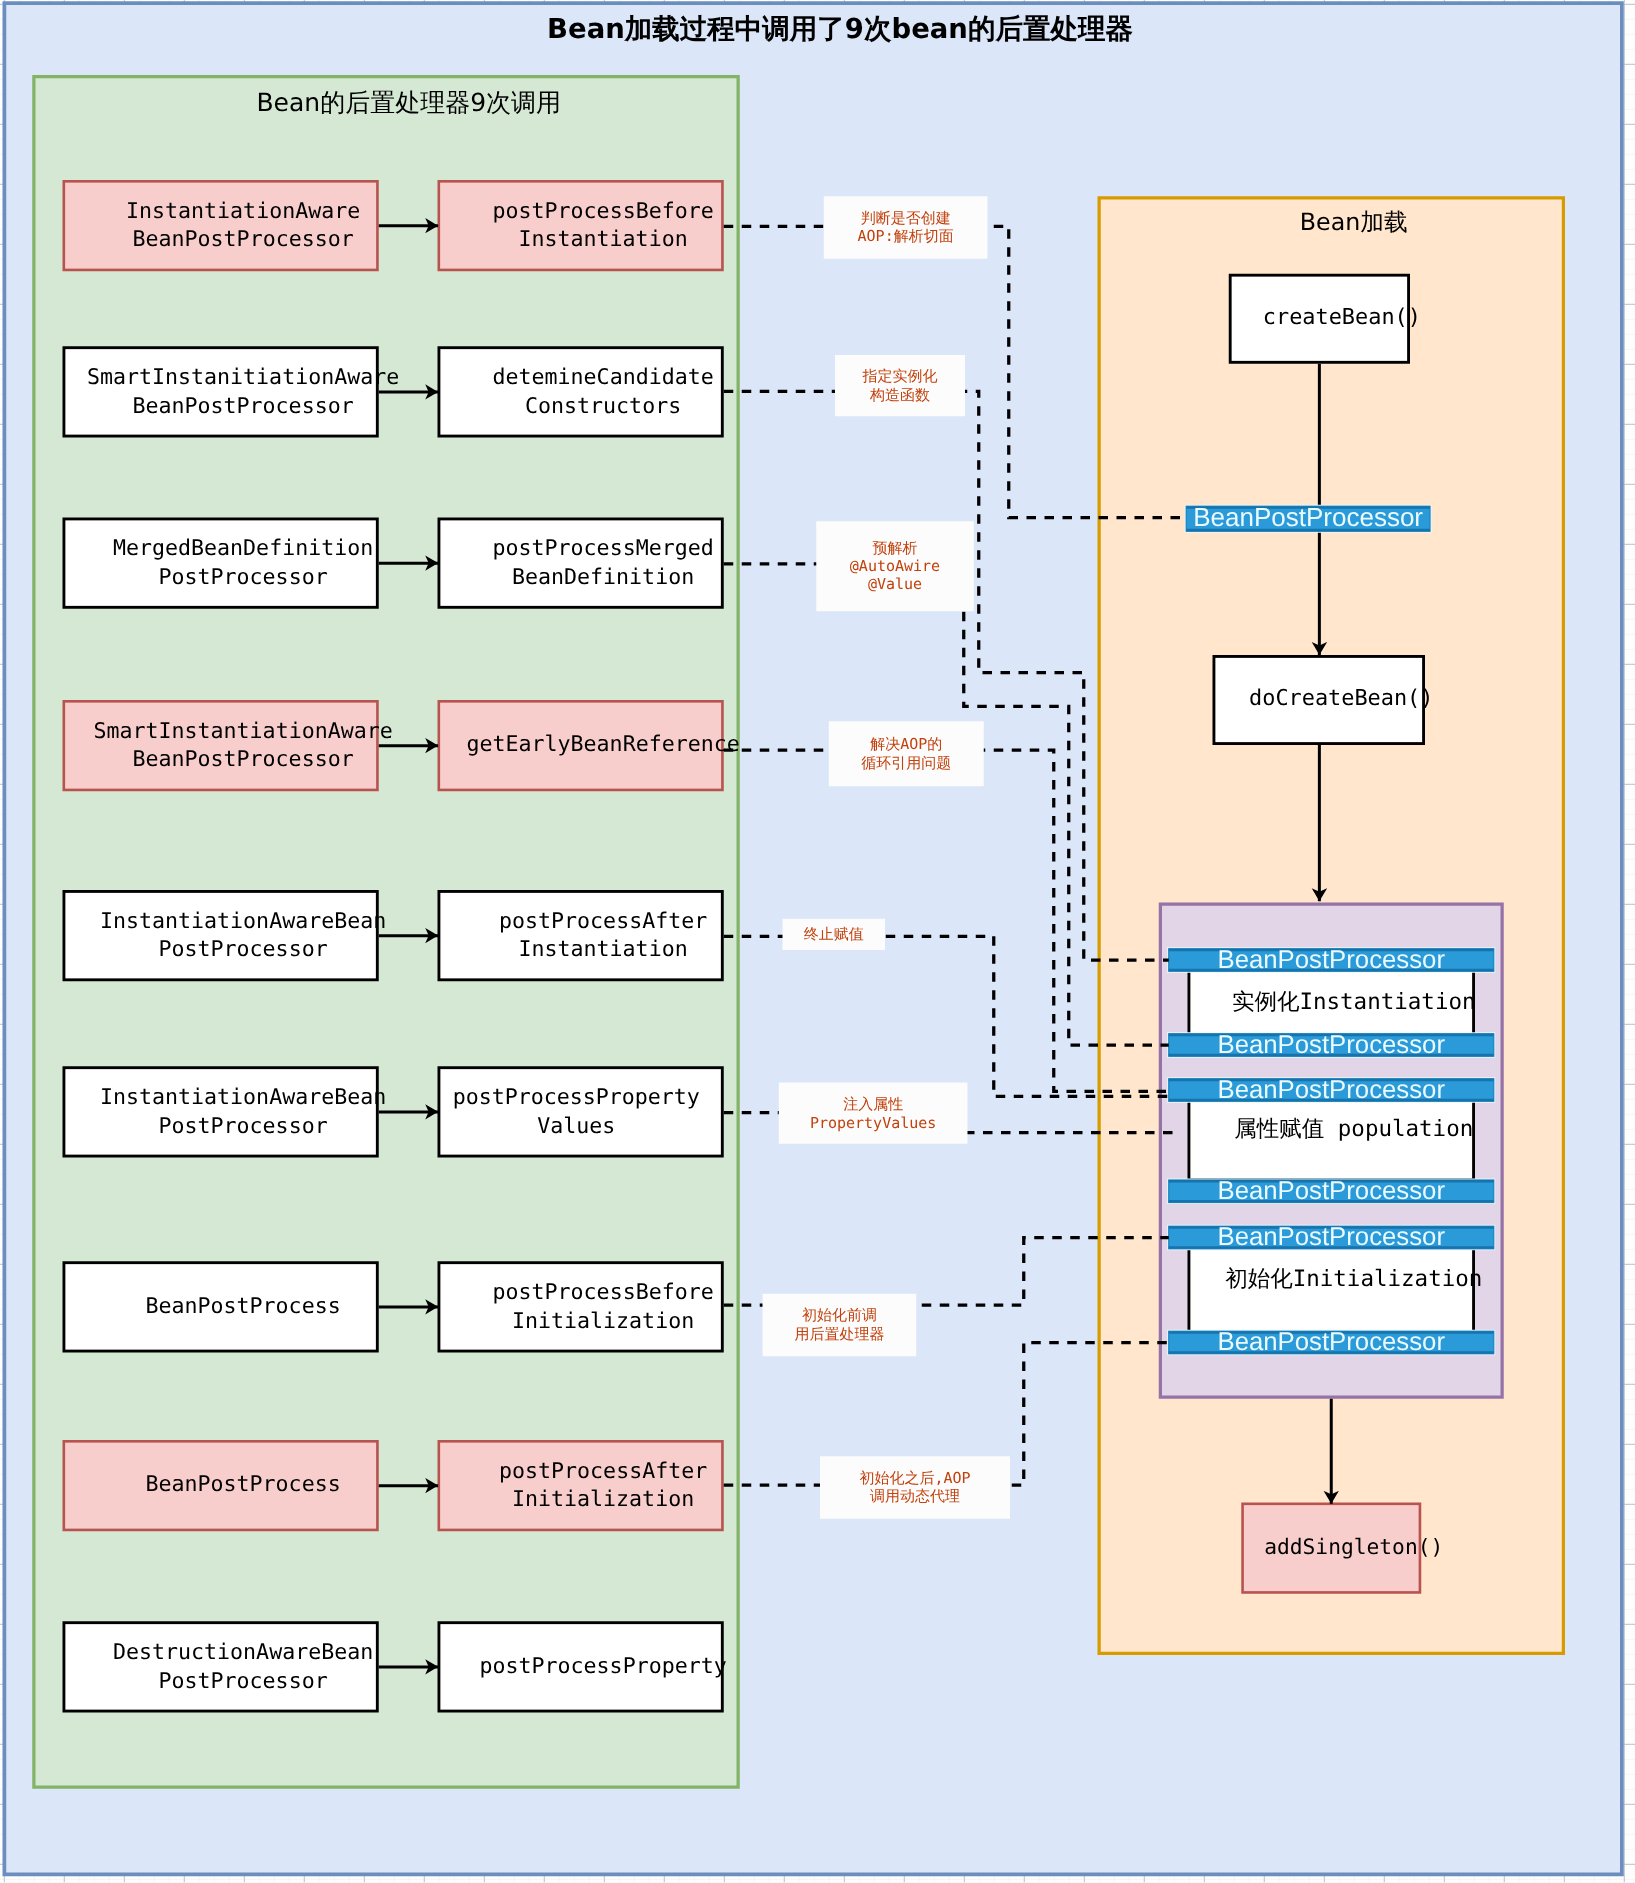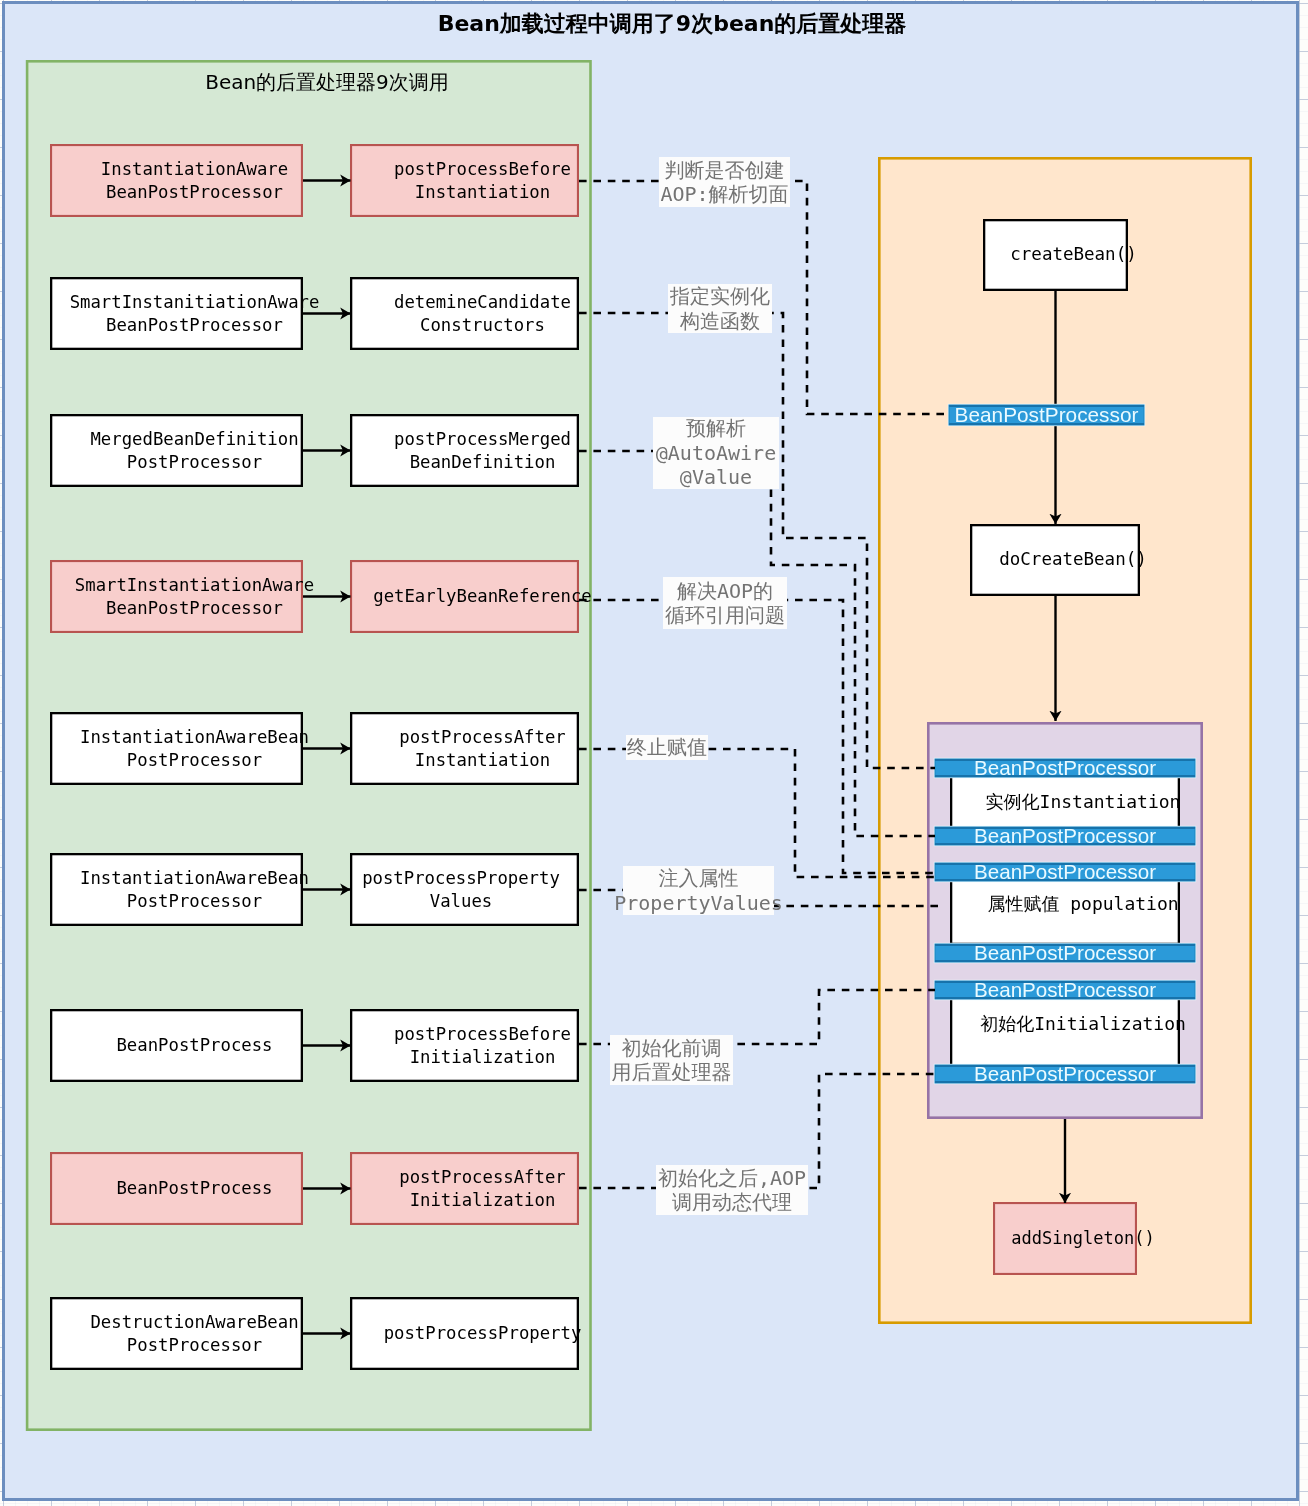--- a/index.html
+++ b/index.html
@@ -8,22 +8,22 @@
        font-family:"DejaVu Sans Mono","Liberation Mono",monospace;}
   #stage{position:absolute;left:0;top:0;width:1308px;height:1506px;}
   #vec{position:absolute;left:0;top:0;}
 
   
   .lbl{position:absolute;display:flex;align-items:center;justify-content:center;
        text-align:center;line-height:1.33;white-space:pre-line;color:#000;
        font-size:17.3px;margin-left:18px;}
   
   .ann{position:absolute;display:flex;align-items:center;justify-content:center;
-       text-align:center;line-height:1.22;white-space:pre-line;color:#737373;
-       background:#fcfcfc;font-size:20px;
+       text-align:center;line-height:1.22;white-space:pre-line;color:#c2410c;
+       background:#fcfcfc;font-size:12px;
        font-family:"DejaVu Sans Mono","Liberation Mono",monospace;}
   
   .hl{position:absolute;display:flex;align-items:center;justify-content:center;
       color:#eafaff;white-space:nowrap;font-size:20.6px;
       box-sizing:border-box;font-family:"Liberation Sans",sans-serif;}
 
   #diagram-title{left:0;top:6px;width:1308px;height:36px;font-size:22px;
                  font-weight:bold;font-family:"DejaVu Sans","Liberation Sans",sans-serif;}
   #left-panel-title{left:26px;top:62px;width:566px;height:40px;font-size:20px;
                     font-family:"DejaVu Sans","Liberation Sans",sans-serif;}
@@ -366,20 +366,21 @@
         <path d="M579,749 L795,749 L795,877 L935,877" fill="none" stroke="#000" stroke-width="2.6" stroke-dasharray="7.6 6.8"></path>
         <path d="M579,890 L625,890" fill="none" stroke="#000" stroke-width="2.6" stroke-dasharray="7.6 6.8"></path>
         <path d="M772,906 L944,906" fill="none" stroke="#000" stroke-width="2.6" stroke-dasharray="7.6 6.8"></path>
         <path d="M579,1044 L819,1044 L819,990 L935,990" fill="none" stroke="#000" stroke-width="2.6" stroke-dasharray="7.6 6.8"></path>
         <path d="M579,1188 L819,1188 L819,1074 L935,1074" fill="none" stroke="#000" stroke-width="2.6" stroke-dasharray="7.6 6.8"></path>
       </g>
   </svg>
 
   <div class="lbl" id="diagram-title">Bean加载过程中调用了9次bean的后置处理器</div>
   <div class="lbl" id="left-panel-title">Bean的后置处理器9次调用</div>
+  <div class="lbl" id="right-panel-title">Bean加载</div>
 
   <div class="lbl flow-box-label" id="create-bean-label" style="left:983px;top:219px;width:145px;height:72px">createBean()</div>
   <div class="lbl flow-box-label" id="do-create-bean-label" style="left:970px;top:524px;width:170px;height:72px">doCreateBean()</div>
   <div class="lbl" id="add-singleton-label" style="left:993px;top:1202px;width:144px;height:73px">addSingleton()</div>
 
   <div class="lbl stage-label" id="stage-label-instantiation" style="left:950px;top:759px;width:230px;height:86px">实例化Instantiation</div>
   <div class="lbl stage-label" id="stage-label-population" style="left:950px;top:863px;width:230px;height:82px">属性赋值 population</div>
   <div class="lbl stage-label" id="stage-label-initialization" style="left:950px;top:981px;width:230px;height:86px">初始化Initialization</div>
 
 <div class="lbl" style="left: 50px; top: 144px; width: 253px; height: 73px;">InstantiationAware

